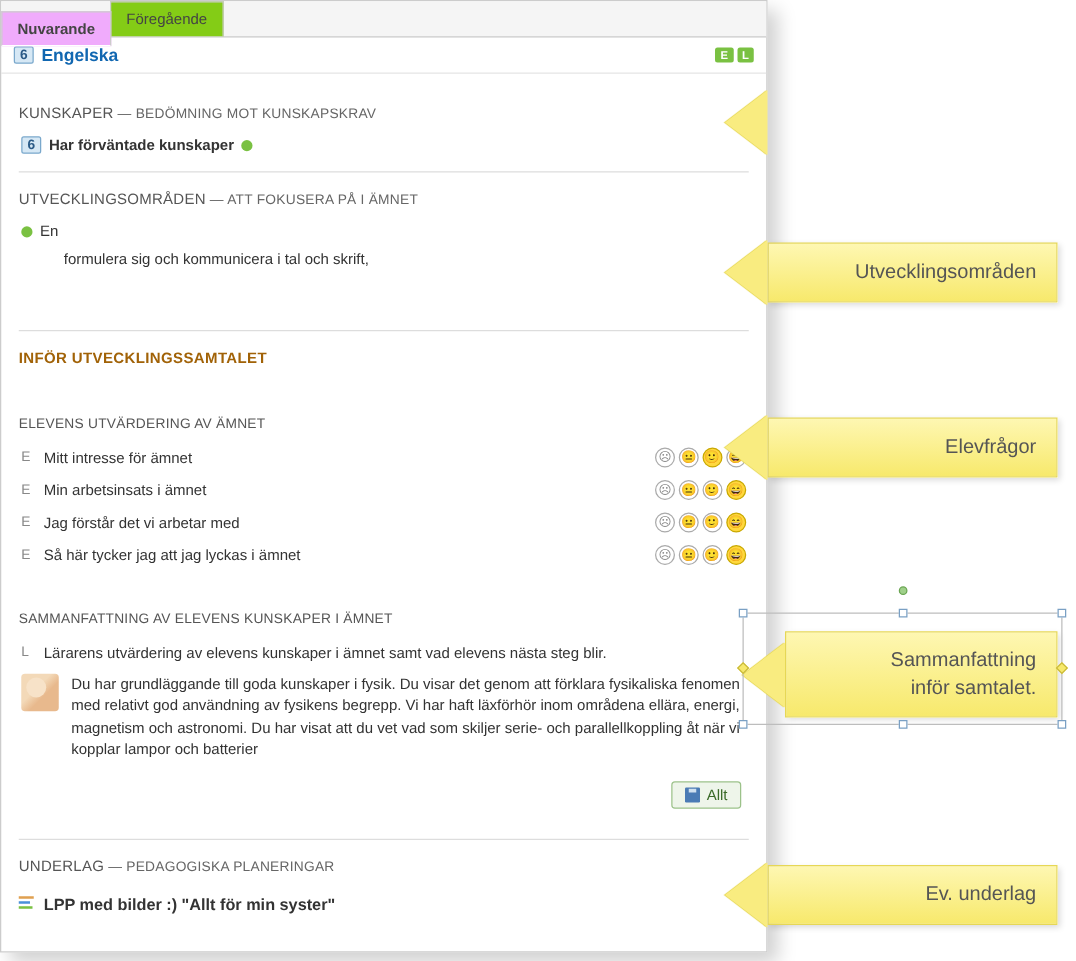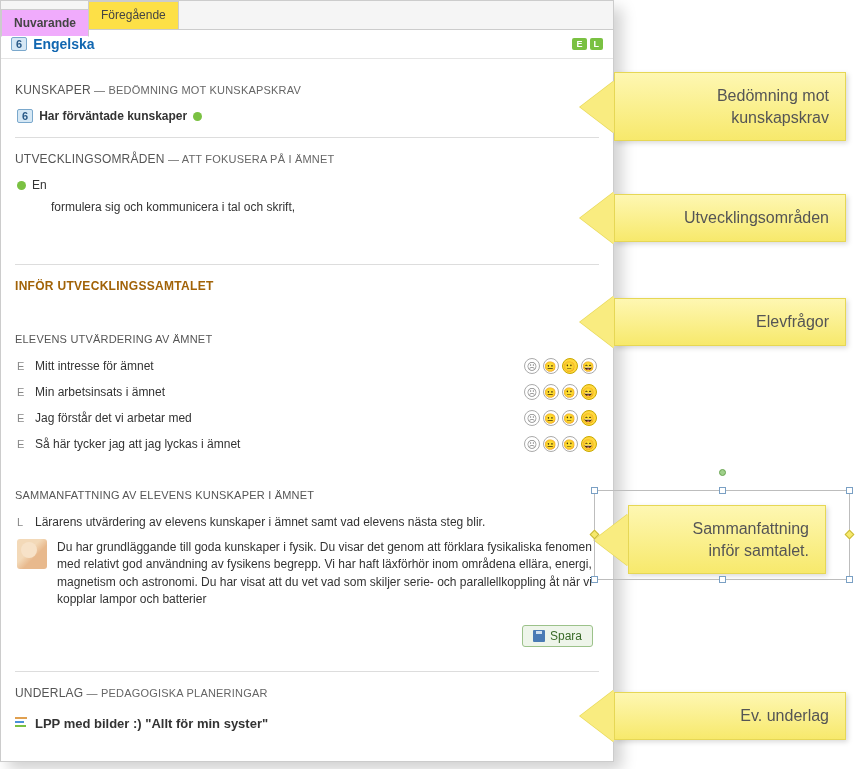--- a/index.html
+++ b/index.html
@@ -1,19 +1,19 @@
 <!DOCTYPE html>
 <html><head>
 <meta charset="utf-8">
 <style>
   * { box-sizing: border-box; margin: 0; padding: 0; }
   body { font-family: Arial, Helvetica, sans-serif; font-size: 12px; color: #333; background: #fff; width: 861px; height: 769px; position: relative; }
   .panel { width: 614px; border: 1px solid #ccc; background: #fff; box-shadow: 8px 8px 14px rgba(0,0,0,0.18); }
   .tabs { display: flex; background: #f5f5f5; border-bottom: 1px solid #ccc; }
-  .tab { padding: 6px 12px; border: 1px solid #ccc; border-bottom: none; background: #fde047; font-size: 12px; color: #444; margin-right: -1px; cursor: pointer; }
+  .tab { padding: 6px 12px; border: 1px solid #ccc; border-bottom: none; background: #84cc16; font-size: 12px; color: #444; margin-right: -1px; cursor: pointer; }
   .tab.active { background: #f0abfc; font-weight: bold; position: relative; top: 8px; border-bottom: 1px solid #fff; }
   .subject-bar { display: flex; align-items: center; justify-content: space-between; padding: 6px 10px; border-bottom: 1px solid #e5e5e5; }
   .subject-left { display: flex; align-items: center; gap: 6px; }
   .grade-badge { background: #d6e8f5; border: 1px solid #7aa8cc; color: #2a5a87; font-size: 11px; font-weight: bold; padding: 0 4px; border-radius: 2px; }
   .subject-link { color: #1167b1; font-weight: bold; font-size: 14px; text-decoration: none; cursor: pointer; }
   .subject-tags { display: flex; gap: 3px; }
   .tag { background: #7ac142; color: #fff; font-size: 9px; font-weight: bold; padding: 1px 4px; border-radius: 2px; }
   .inner { padding: 10px 14px 16px 14px; }
   .sect-title { font-size: 11px; color: #666; margin: 14px 0 8px 0; letter-spacing: 0.2px; }
   .sect-title .strong { color: #555; font-size: 12px; }
@@ -165,64 +165,60 @@
         </div>
       <div class="summary-flex">
         <div class="avatar"></div>
         <div class="summary-text">Du har grundläggande till goda kunskaper i fysik. Du visar det genom att förklara fysikaliska fenomen med relativt god användning av fysikens begrepp. Vi har haft läxförhör inom områdena ellära, energi, magnetism och astronomi. Du har visat att du vet vad som skiljer serie- och parallellkoppling åt när vi kopplar lampor och batterier</div>
       </div>
     </div>
 
     <div class="save-row">
       <button class="save-btn">
         <span class="disk"></span>
-        <span>Spara</span>
+        <span>Allt</span>
       </button>
     </div>
 
     <div class="divider"></div>
     <div class="sect-title">
       <span class="strong">UNDERLAG</span><span> — PEDAGOGISKA PLANERINGAR</span>
     </div>
     <div class="underlag-title">
       <span class="list-icon">
           <span></span>
           <span></span>
           <span></span>
         </span>
       <span>LPP med bilder :) "Allt för min syster"</span>
     </div>
   </div>
 </div>
 
 <div class="callout" style="top:72px; left:580px;">
   <div class="tri"></div>
-  <div class="rect" style="width:232px;">
-    <div>Bedömning mot</div>
-      <div>kunskapskrav</div>
-  </div>
 </div>
 
 <div class="callout" style="top:192px; left:580px;">
   <div class="tri"></div>
   <div class="rect" style="width:232px;">
       <div>Utvecklingsområden</div>
     </div>
 </div>
 
-<div class="callout" style="top:296px; left:580px;">
+<div class="callout" style="top:332px; left:580px;">
   <div class="tri"></div>
   <div class="rect" style="width:232px;">
       <div>Elevfrågor</div>
     </div>
 </div>
 
 <div class="callout" style="top:505px; left:594px;">
   <div class="tri"></div>
-  <div class="rect" style="width:198px;">
+  <div class="rect" style="width:218px;">
     <div>Sammanfattning</div>
       <div>inför samtalet.</div>
   </div>
 </div>
 <div class="sel-handles" style="top:490px; left:594px; width:256px; height:90px;">
   <div class="h g" style="top:-22px; left:124px;"></div>
   <div class="h" style="top:-4px; left:-4px;"></div>
   <div class="h" style="top:-4px; left:124px;"></div>
   <div class="h" style="top:-4px; right:-4px;"></div>
   <div class="h y" style="top:40px; left:-4px;"></div>

